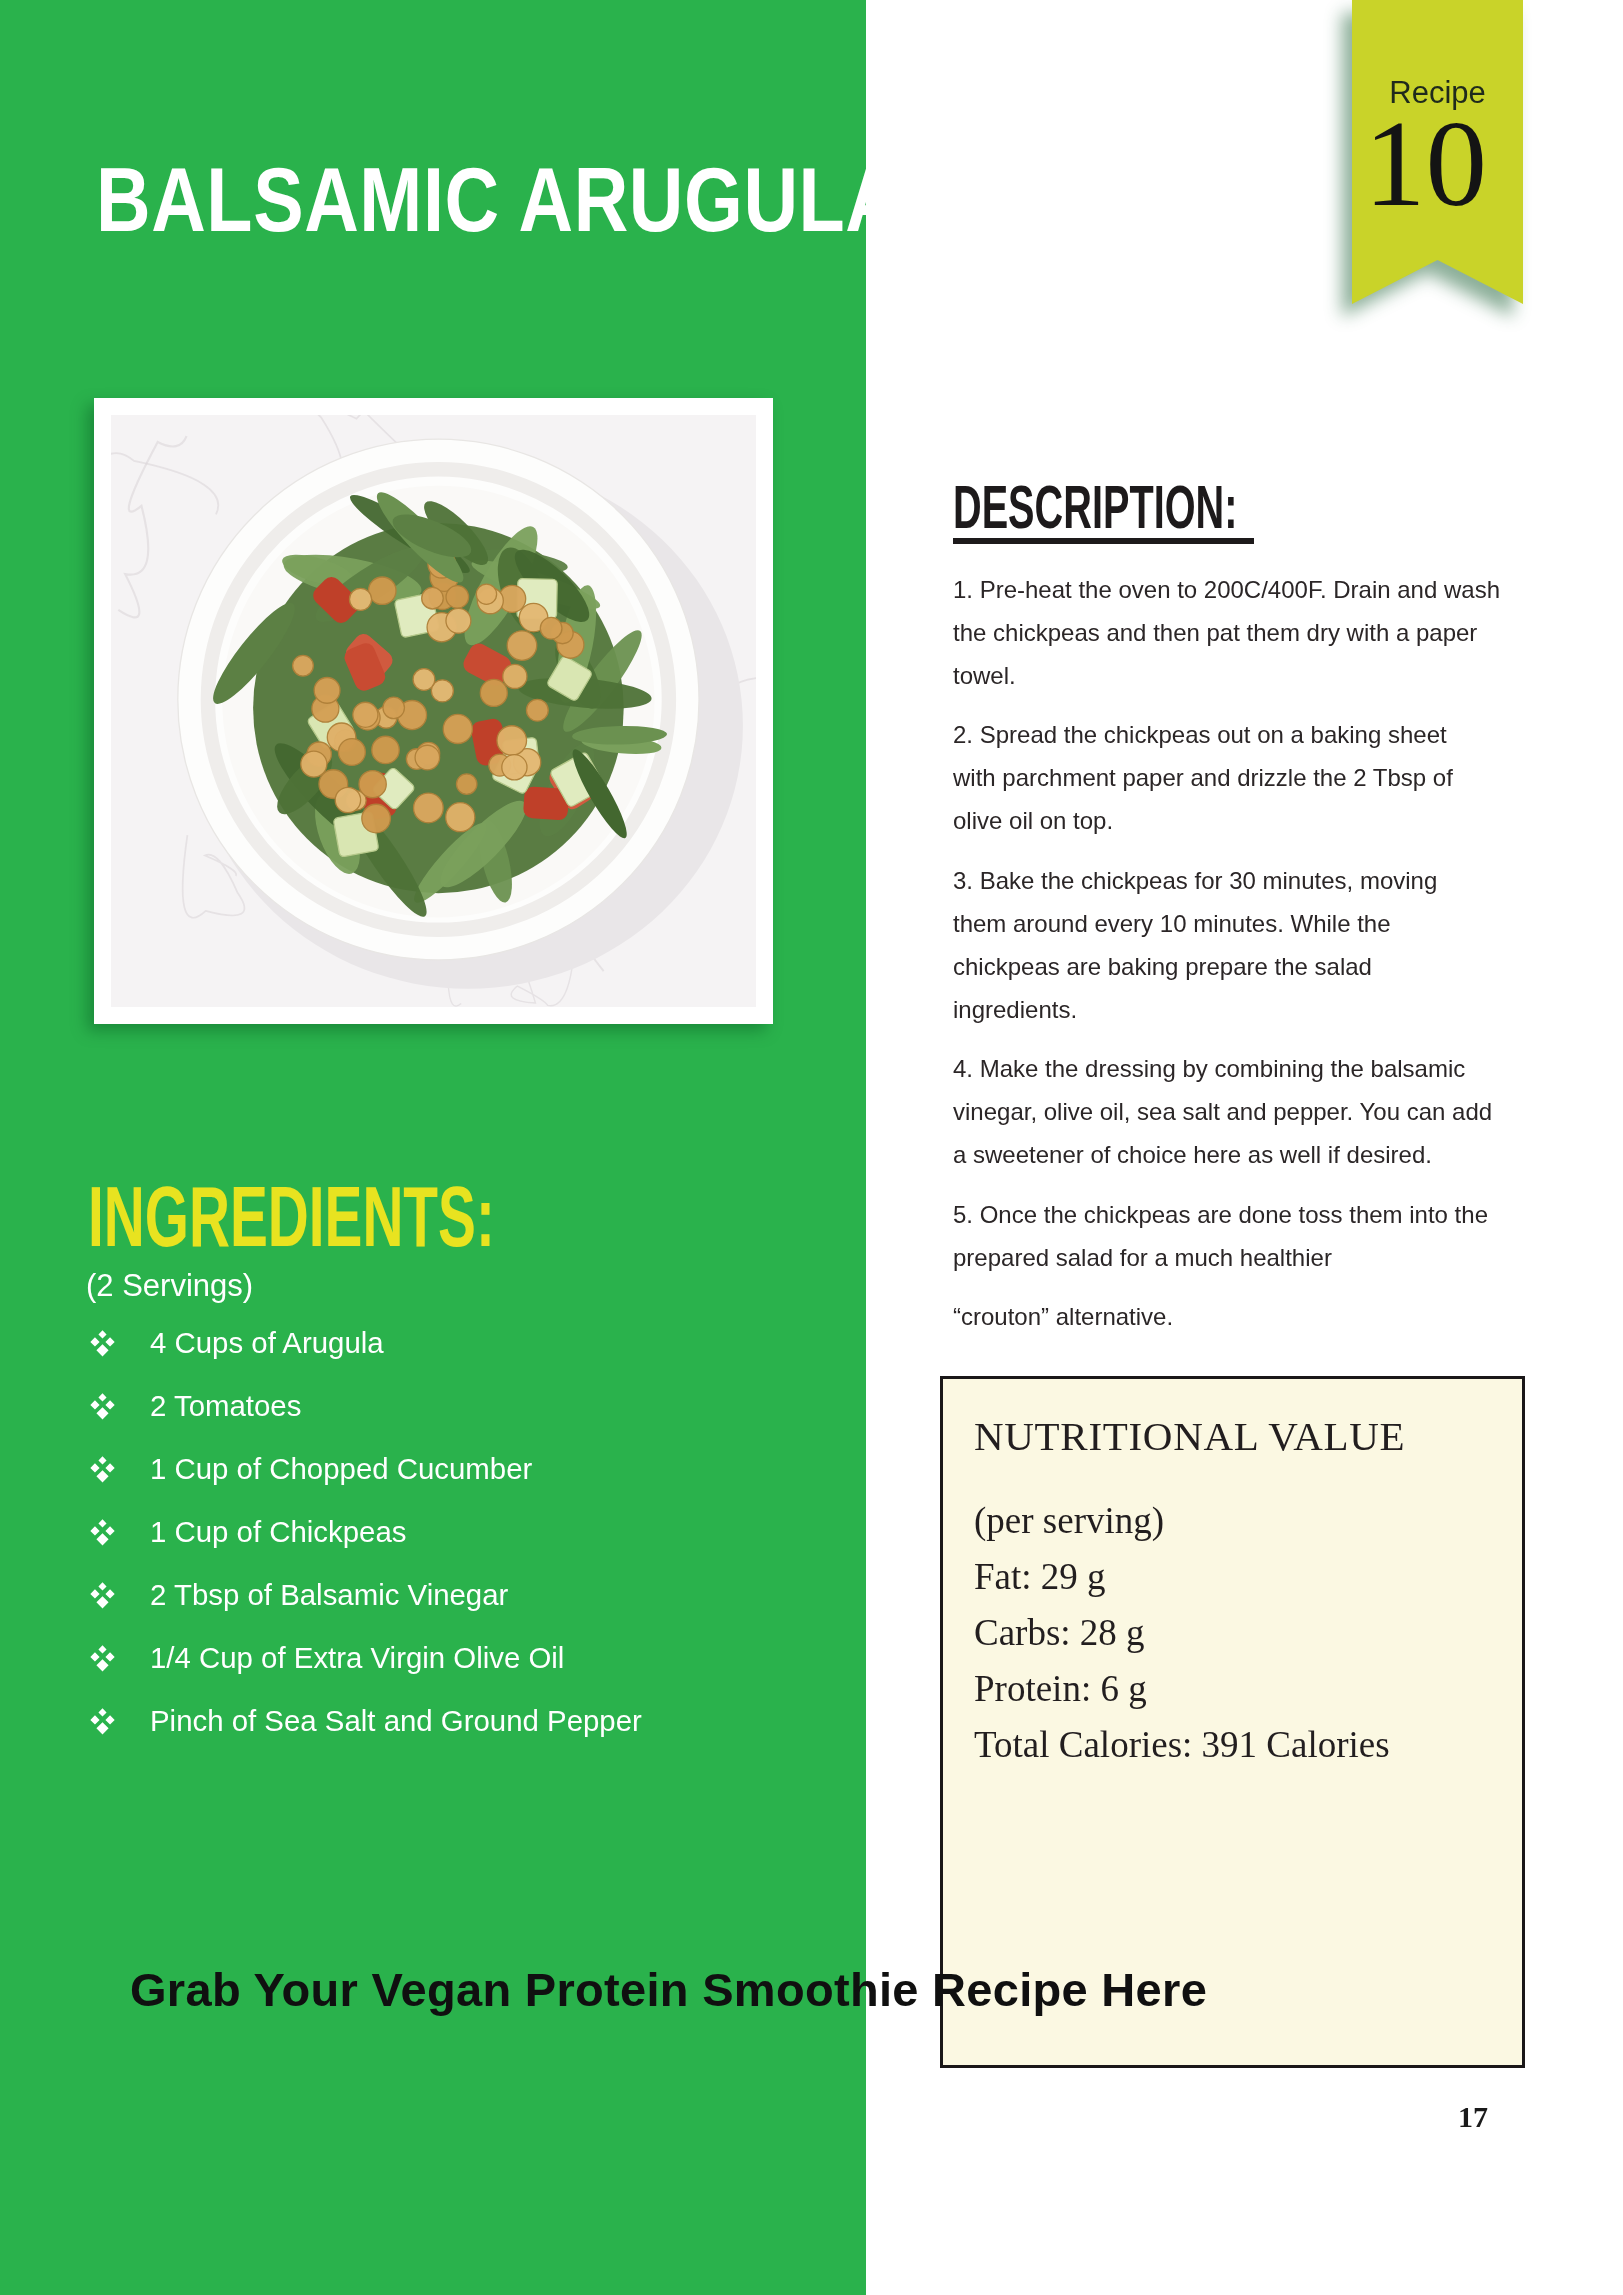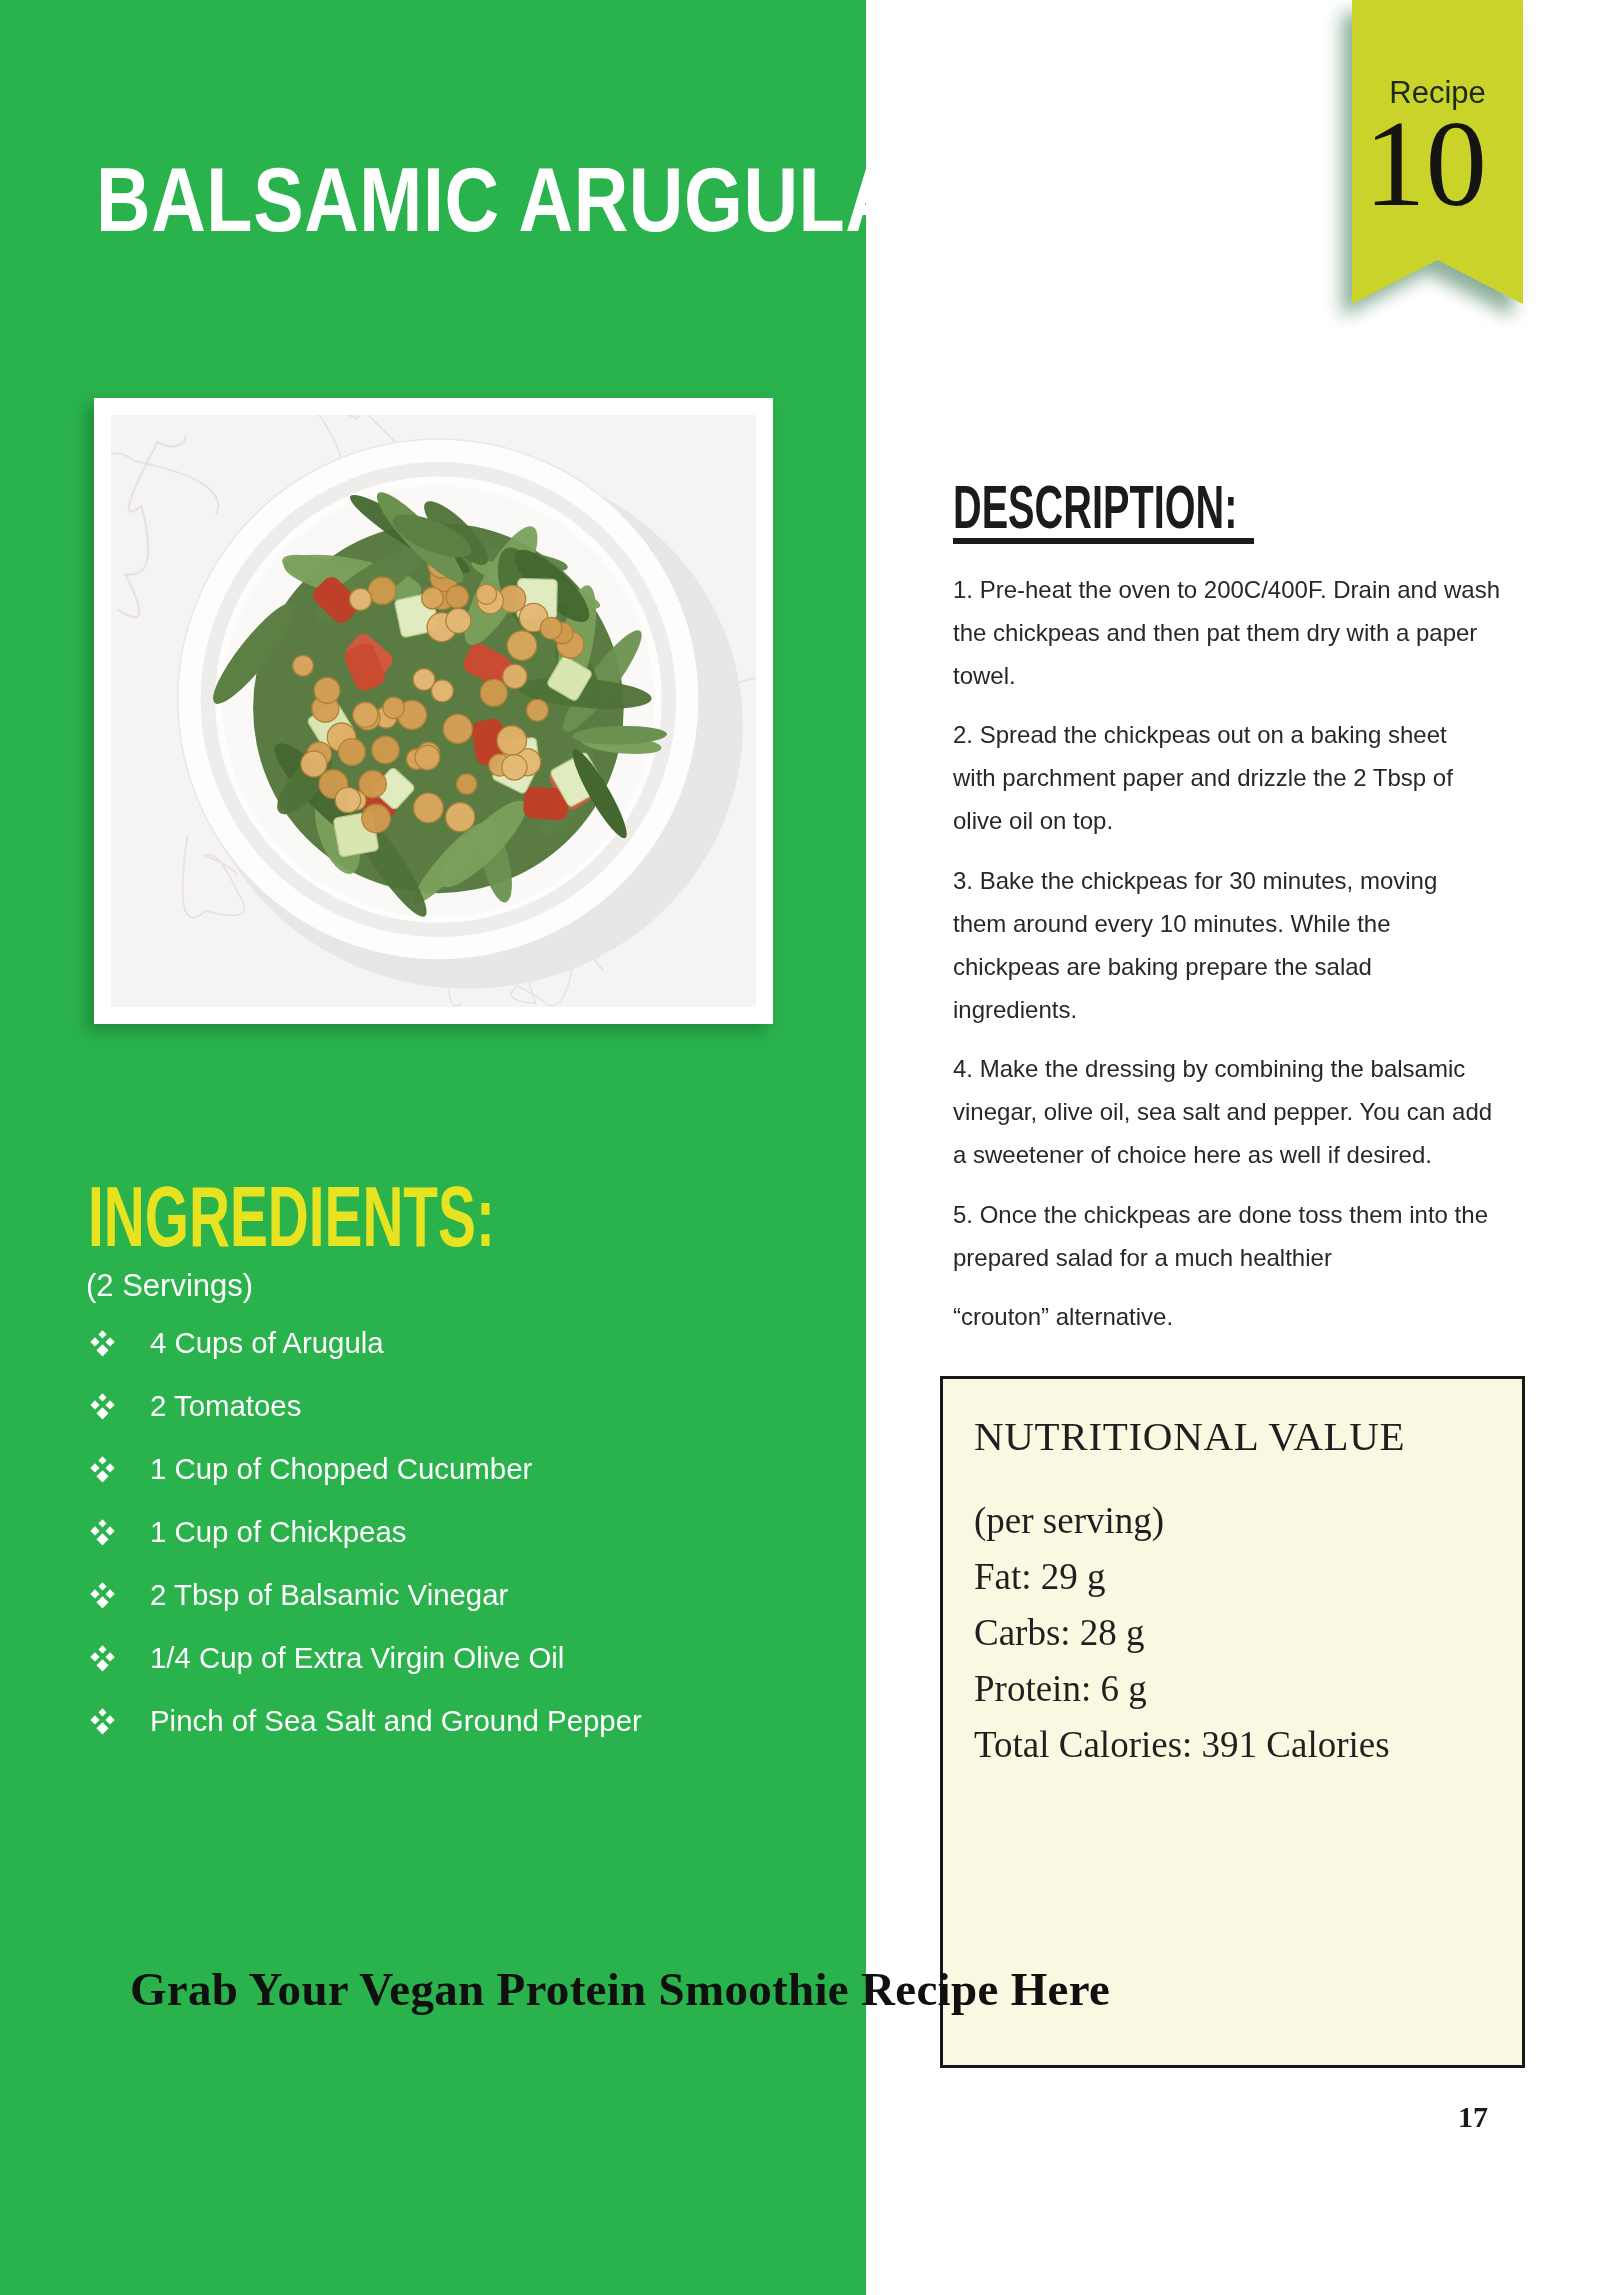--- a/index.html
+++ b/index.html
@@ -112,21 +112,21 @@
     font-size:41px;letter-spacing:0.7px;margin-bottom:33px;
   }
   .nutri-line{
     font-size:37px;line-height:56px;
   }
   .nutri-line.first{margin-top:14px;}
   
   .cta{
     position:absolute;left:130px;top:1962px;z-index:5;
     font-size:47px;font-weight:bold;color:#101010;
-    white-space:nowrap;letter-spacing:0.3px;font-family:Liberation Serif, serif;
+    white-space:nowrap;letter-spacing:0.3px;
   }
   .page-number{
     position:absolute;left:1427px;top:2100px;width:92px;
     text-align:center;
     font-family:"Liberation Serif", serif;
     font-size:30px;color:#1a1a1a;font-weight:bold;
   }
 </style>
 </head>
 <body>

